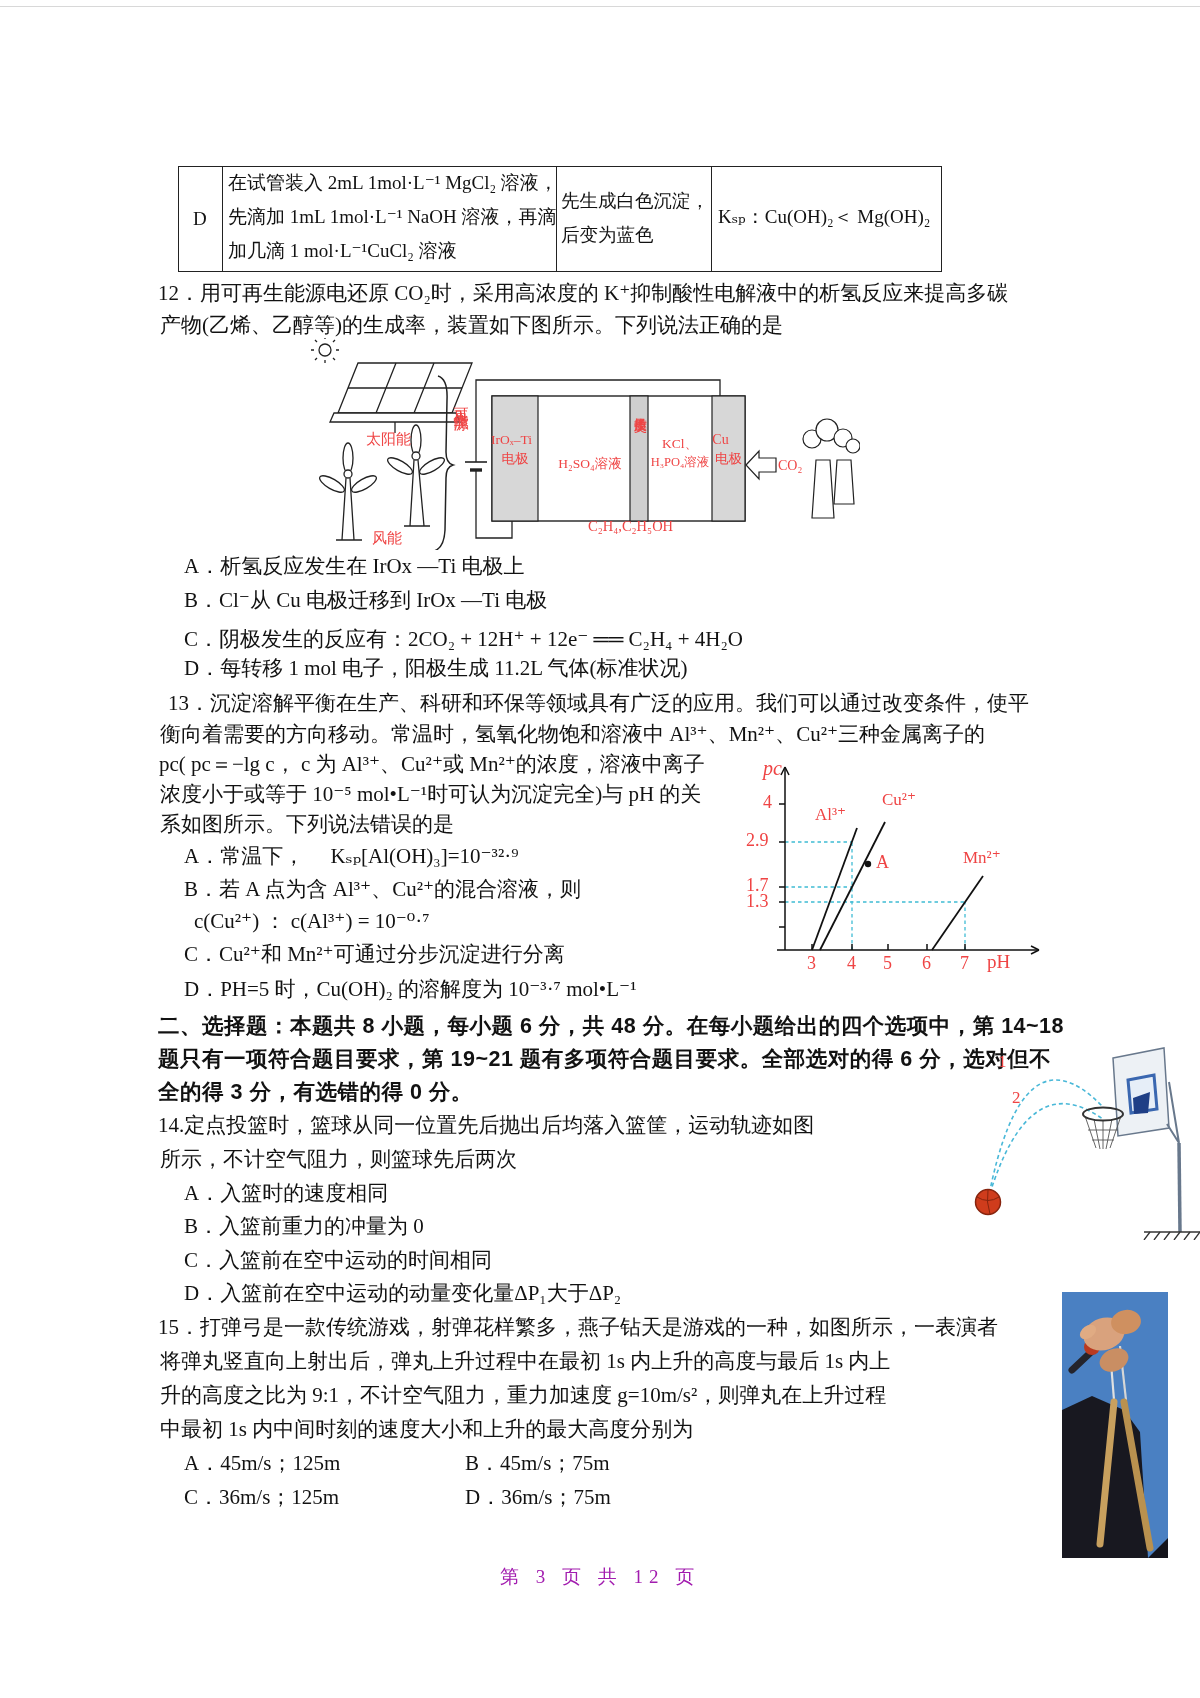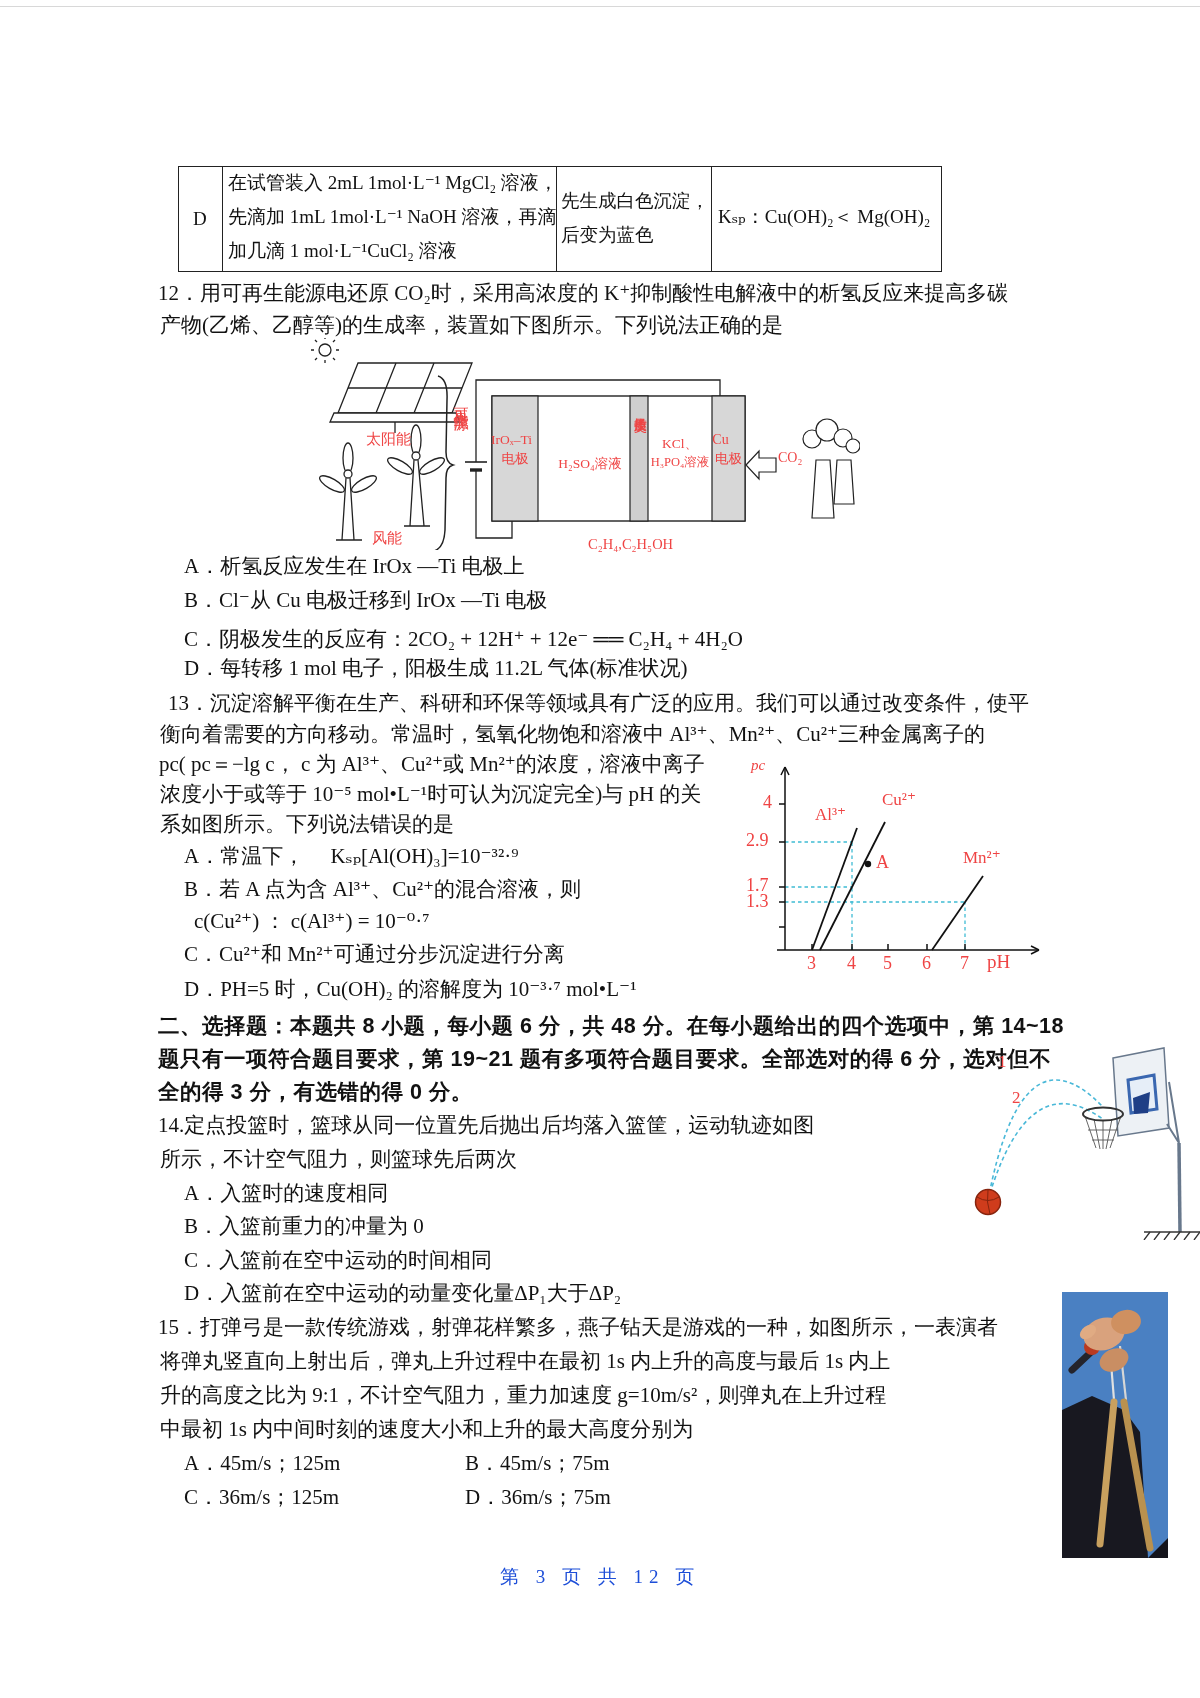--- a/index.html
+++ b/index.html
@@ -11,21 +11,21 @@
   .bold{font-weight:bold;font-family:"Liberation Sans","DejaVu Sans",sans-serif;font-size:21.5px;letter-spacing:0.5px;}
   .lbl{position:absolute;white-space:pre;color:#ef4444;}
   .vtext{writing-mode:vertical-rl;text-orientation:upright;letter-spacing:2px;}
   .ctr{text-align:center;display:inline-block;}
   
   .tbl{position:absolute;left:178px;top:166px;width:762px;height:104px;border:1.5px solid #222;}
   .tcell{position:absolute;top:0;height:100%;border-right:1.5px solid #222;box-sizing:border-box;font-size:19px;}
   .tline{position:absolute;white-space:pre;font-size:19px;line-height:24px;}
   svg{position:absolute;left:0;top:0;}
   .fig{position:absolute;}
-  .footer{position:absolute;left:0;top:1564px;width:1200px;text-align:center;font-size:19px;letter-spacing:6px;color:#1d4ed8;}
+  .footer{position:absolute;left:0;top:1564px;width:1200px;text-align:center;font-size:19px;letter-spacing:6px;color:#a21caf;}
 </style>
 </head>
 <body>
 
 <div class="page">
   <div class="scan-edge"></div>
 
   <div class="tbl">
     <div class="tcell" style="left:0;width:44px;">
       <span class="tline" style="left:14px;top:40px;">D</span>
@@ -107,22 +107,22 @@
     <span class="lbl" style="left:72px;top:191px;font-size:15px;">风能</span>
     <span class="lbl vtext" style="left:151px;top:58px;height:140px;font-size:15px;">可再生能源</span>
     <span class="lbl ctr" style="left:191px;top:94px;width:32px;font-size:13.5px;">IrOₓ–Ti</span>
     <span class="lbl ctr" style="left:191px;top:112px;width:48px;font-size:13.5px;">电极</span>
     <span class="lbl ctr" style="left:238px;top:117px;width:104px;font-size:13.5px;">H₂SO₄溶液</span>
     <span class="lbl vtext" style="left:331px;top:70px;height:104px;font-size:13px;letter-spacing:0;">质子交换膜</span>
     <span class="lbl ctr" style="left:348px;top:97px;width:64px;font-size:13.5px;">KCl、</span>
     <span class="lbl ctr" style="left:345px;top:116px;width:70px;font-size:12.5px;">H₃PO₄溶液</span>
     <span class="lbl ctr" style="left:412px;top:94px;width:17px;font-size:14px;">Cu</span>
     <span class="lbl ctr" style="left:412px;top:112px;width:33px;font-size:13.5px;">电极</span>
-    <span class="lbl" style="left:478px;top:112px;font-size:14px;">CO₂</span>
-    <span class="lbl" style="left:288px;top:198px;font-size:14.5px;">C₂H₄,C₂H₅OH</span>
+    <span class="lbl" style="left:478px;top:120px;font-size:14px;">CO₂</span>
+    <span class="lbl" style="left:288px;top:180px;font-size:14.5px;">C₂H₄,C₂H₅OH</span>
   </div>
 
   <div class="line opt" style="left:184px;top:553px;">A．析氢反应发生在 IrOx —Ti 电极上</div>
   <div class="line opt" style="left:184px;top:587px;">B．Cl⁻从 Cu 电极迁移到 IrOx —Ti 电极</div>
   <div class="line opt" style="left:184px;top:626px;">C．阴极发生的反应有：2CO₂ + 12H⁺ + 12e⁻ ══ C₂H₄ + 4H₂O</div>
   <div class="line opt" style="left:184px;top:655px;">D．每转移 1 mol 电子，阳极生成 11.2L 气体(标准状况)</div>
 
   <div class="line" style="left:168px;top:690px;">13．沉淀溶解平衡在生产、科研和环保等领域具有广泛的应用。我们可以通过改变条件，使平</div>
   <div class="line" style="left:159px;top:751px;">pc( pc＝−lg c， c 为 Al³⁺、Cu²⁺或 Mn²⁺的浓度，溶液中离子</div>
   <div class="line" style="left:160px;top:721px;">衡向着需要的方向移动。常温时，氢氧化物饱和溶液中 Al³⁺、Mn²⁺、Cu²⁺三种金属离子的</div>
@@ -154,21 +154,21 @@
         <path d="M77,193 V187 M117,193 V187 M153,193 V187 M192,193 V187 M230,193 V187"></path>
       </g>
 
       <g stroke="#111" stroke-width="1.8" fill="none">
         <path d="M77,193 L122,71"></path>
         <path d="M85,193 L150,65"></path>
         <path d="M197,193 L248,119"></path>
       </g>
       <circle cx="133" cy="107" r="3.2" fill="#111"></circle>
     </svg>
-    <span class="lbl" style="left:16px;top:0px;font-size:15px;font-style:italic;">pc</span>
+    <span class="lbl" style="left:28px;top:0px;font-size:20px;font-style:italic;">pc</span>
     <span class="lbl" style="left:252px;top:194px;font-size:19px;">pH</span>
     <span class="lbl" style="left:28px;top:35px;font-size:18px;">4</span>
     <span class="lbl" style="left:11px;top:73px;font-size:18px;">2.9</span>
     <span class="lbl" style="left:11px;top:118px;font-size:18px;">1.7</span>
     <span class="lbl" style="left:11px;top:134px;font-size:18px;">1.3</span>
     <span class="lbl" style="left:72px;top:196px;font-size:18px;">3</span>
     <span class="lbl" style="left:112px;top:196px;font-size:18px;">4</span>
     <span class="lbl" style="left:148px;top:196px;font-size:18px;">5</span>
     <span class="lbl" style="left:187px;top:196px;font-size:18px;">6</span>
     <span class="lbl" style="left:225px;top:196px;font-size:18px;">7</span>

